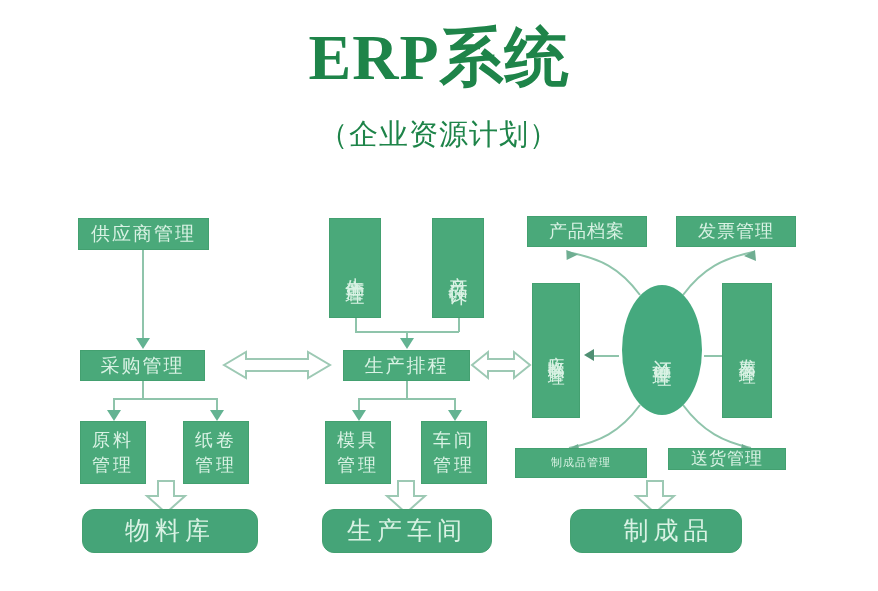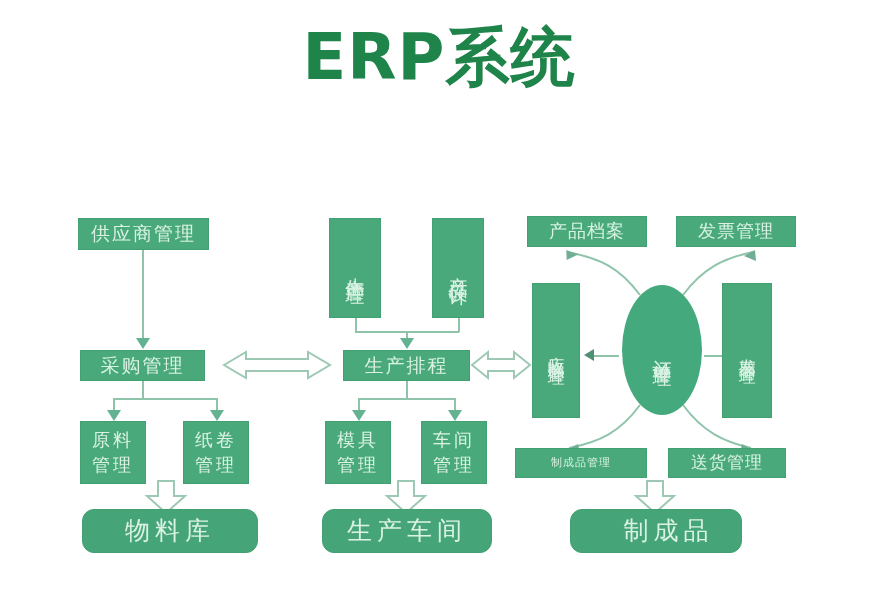--- a/index.html
+++ b/index.html
@@ -21,20 +21,21 @@
     position: absolute;
     left: 0;
     top: 24px;
     width: 878px;
     text-align: center;
     font-size: 64px;
     font-weight: bold;
     color: #1e8449;
     letter-spacing: 1px;
     line-height: 1.05;
+    font-family: Liberation Serif, serif;
   }
   .subtitle {
     position: absolute;
     left: 0;
     top: 115px;
     width: 878px;
     text-align: center;
     font-size: 29px;
     color: #1e8449;
     letter-spacing: 1px;
@@ -133,20 +134,21 @@
     stroke: #8fc4ab;
     stroke-width: 2;
   }
 </style>
 </head>
 <body>
 
 <div id="canvas">
 
   <div class="title">ERP系统</div>
+  <div class="subtitle">（企业资源计划）</div>
 
   <div class="ln v" style="left:142px; top:249px; height:90px;"></div>
   <div class="tri-down" style="left:136px; top:338px;"></div>
 
   <div class="ln v" style="left:142px; top:381px; height:18px;"></div>
   <div class="ln h" style="left:113px; top:398px; width:105px;"></div>
   <div class="ln v" style="left:113px; top:398px; height:16px;"></div>
   <div class="ln v" style="left:216px; top:398px; height:16px;"></div>
   <div class="tri-down" style="left:107px; top:410px;"></div>
   <div class="tri-down" style="left:210px; top:410px;"></div>
@@ -245,17 +247,17 @@
   <div class="node small" style="left:676px; top:216px; width:120px; height:31px;">发票管理</div>
 
   <div class="node vert" style="left:532px; top:283px; width:48px; height:135px; font-size:17px;">应收款管理</div>
 
   <div class="node ellipse" style="left:622px; top:285px; width:80px; height:130px;">订单管理</div>
 
   <div class="node vert" style="left:722px; top:283px; width:50px; height:135px; font-size:17px;">发票管理</div>
 
   <div class="node small" style="left:515px; top:448px; width:132px; height:30px; font-size:11px;">制成品管理</div>
 
-  <div class="node small" style="left:668px; top:448px; width:118px; height:30px; font-size:17px;">送货管理</div>
+  <div class="node small" style="left:668px; top:448px; width:118px; height:22px; font-size:17px;">送货管理</div>
 
   <div class="node rounded" style="left:570px; top:509px; width:172px; height:44px;padding-left:25px;">制成品</div>
 
 </div>
 
 </body></html>

